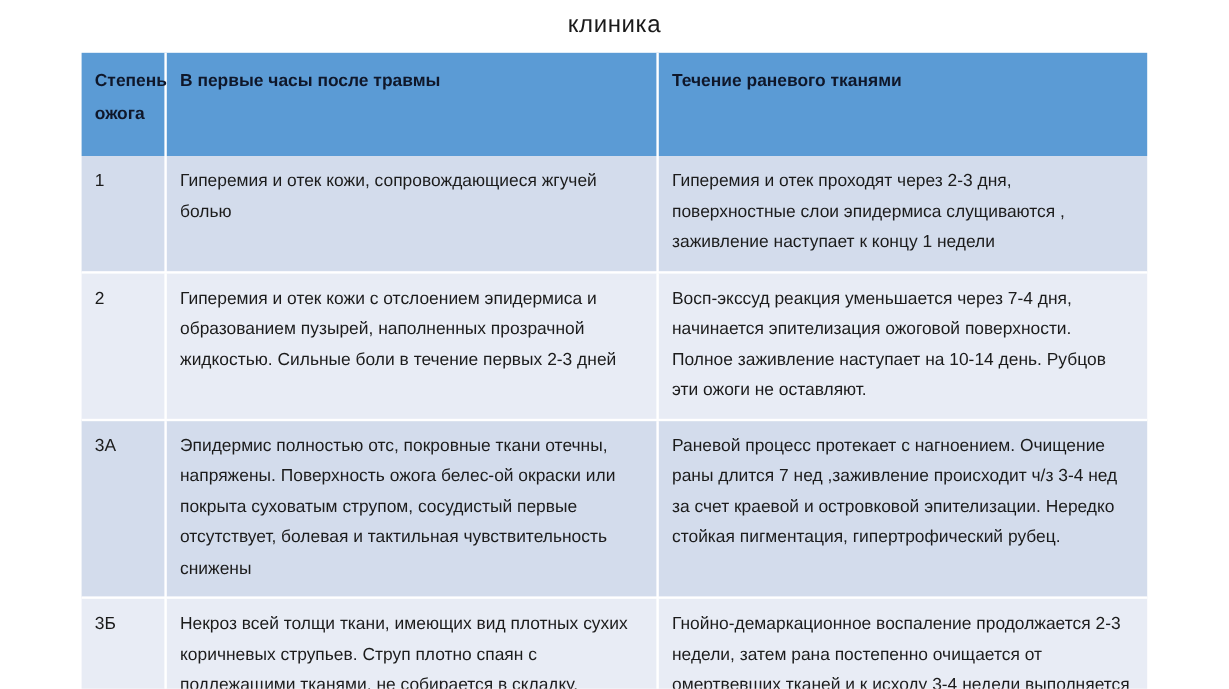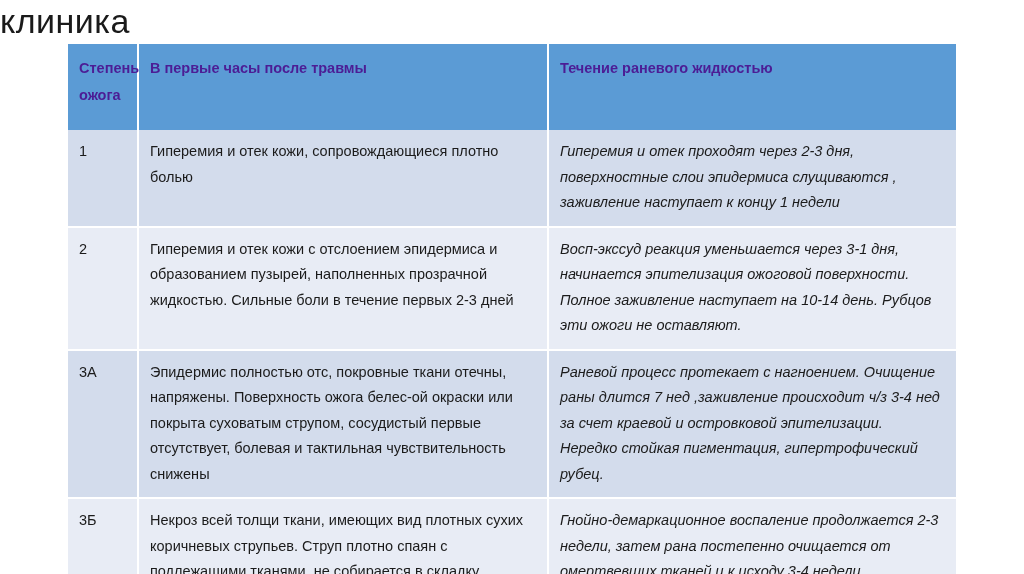--- a/index.html
+++ b/index.html
@@ -21,22 +21,22 @@
     height: 574px;
     background: #ffffff;
   }
 
   
   .slide-title {
     position: absolute;
     left: 0;
     top: 2px;
     width: 1024px;
-    text-align: left;
-    font-size: 34px;
+    text-align: center;
+    font-size: 20px;
     font-weight: 400;
     color: #1a1a1a;
     letter-spacing: 0.5px;
     line-height: 38px;
     white-space: nowrap;
   }
 
   
   .tbl-wrap {
     position: absolute;
@@ -52,21 +52,21 @@
     font-size: 14.5px;
     color: #1b1b1b;
   }
 
   table.clinic col.c1 { width: 70px; }
   table.clinic col.c2 { width: 410px; }
   table.clinic col.c3 { width: 408px; }
 
   table.clinic thead th {
     background: #5B9BD5;
-    color: #4c1d95;
+    color: #0f172a;
     font-weight: bold;
     font-size: 14.5px;
     text-align: left;
     vertical-align: top;
     padding: 11px 10px 10px 11px;
     height: 86px;
     box-sizing: border-box;
     border-right: 2px solid #ffffff;
     line-height: 27px;
   }
@@ -80,21 +80,20 @@
   table.clinic tbody td {
     vertical-align: top;
     padding: 9px 12px 10px 11px;
     line-height: 25.5px;
     border-right: 2px solid #ffffff;
     border-bottom: 2px solid #ffffff;
     box-sizing: border-box;
   }
   table.clinic tbody td:last-child {
     border-right: none;
-    font-style: italic;
   }
   table.clinic tbody tr:last-child td {
     border-bottom: none;
   }
 
   table.clinic tbody tr.band-odd td { background: #D3DCEC; }
   table.clinic tbody tr.band-even td { background: #E8ECF5; }
 
   td.cell-degree {
     font-size: 14.5px;
@@ -113,33 +112,33 @@
     <table class="clinic">
       <colgroup>
         <col class="c1">
         <col class="c2">
         <col class="c3">
       </colgroup>
       <thead>
         <tr>
           <th class="h-degree">Степень ожога</th>
           <th>В первые часы после травмы</th>
-          <th>Течение раневого жидкостью</th>
+          <th>Течение раневого тканями</th>
         </tr>
       </thead>
       <tbody>
         <tr class="band-odd">
           <td class="cell-degree">1</td>
-          <td>Гиперемия и отек кожи, сопровождающиеся плотно болью</td>
+          <td>Гиперемия и отек кожи, сопровождающиеся жгучей болью</td>
           <td>Гиперемия и отек проходят через 2-3 дня, поверхностные слои эпидермиса слущиваются , заживление наступает к концу 1 недели</td>
         </tr>
         <tr class="band-even">
           <td class="cell-degree">2</td>
           <td>Гиперемия и отек кожи с отслоением эпидермиса и образованием пузырей, наполненных прозрачной жидкостью. Сильные боли в течение первых 2-3 дней</td>
-          <td>Восп-экссуд реакция уменьшается через 3-1 дня, начинается эпителизация ожоговой поверхности. Полное заживление наступает на 10-14 день. Рубцов эти ожоги не оставляют.</td>
+          <td>Восп-экссуд реакция уменьшается через 7-4 дня, начинается эпителизация ожоговой поверхности. Полное заживление наступает на 10-14 день. Рубцов эти ожоги не оставляют.</td>
         </tr>
         <tr class="band-odd">
           <td class="cell-degree">3А</td>
           <td>Эпидермис полностью отс, покровные ткани отечны, напряжены. Поверхность ожога белес-ой окраски или покрыта суховатым струпом, сосудистый первые отсутствует, болевая и тактильная чувствительность снижены</td>
           <td>Раневой процесс протекает с нагноением. Очищение раны длится 7 нед ,заживление происходит ч/з 3-4 нед за счет краевой и островковой эпителизации. Нередко стойкая пигментация, гипертрофический рубец.</td>
         </tr>
         <tr class="band-even">
           <td class="cell-degree">3Б</td>
           <td>Некроз всей толщи ткани, имеющих вид плотных сухих коричневых струпьев. Струп плотно  спаян с подлежащими тканями, не собирается в складку. Болевая и тактильная чувствительность отсутствуют</td>
           <td>Гнойно-демаркационное воспаление продолжается 2-3 недели, затем рана постепенно очищается от омертвевших тканей и к исходу 3-4 недели выполняется грануляциями</td>

